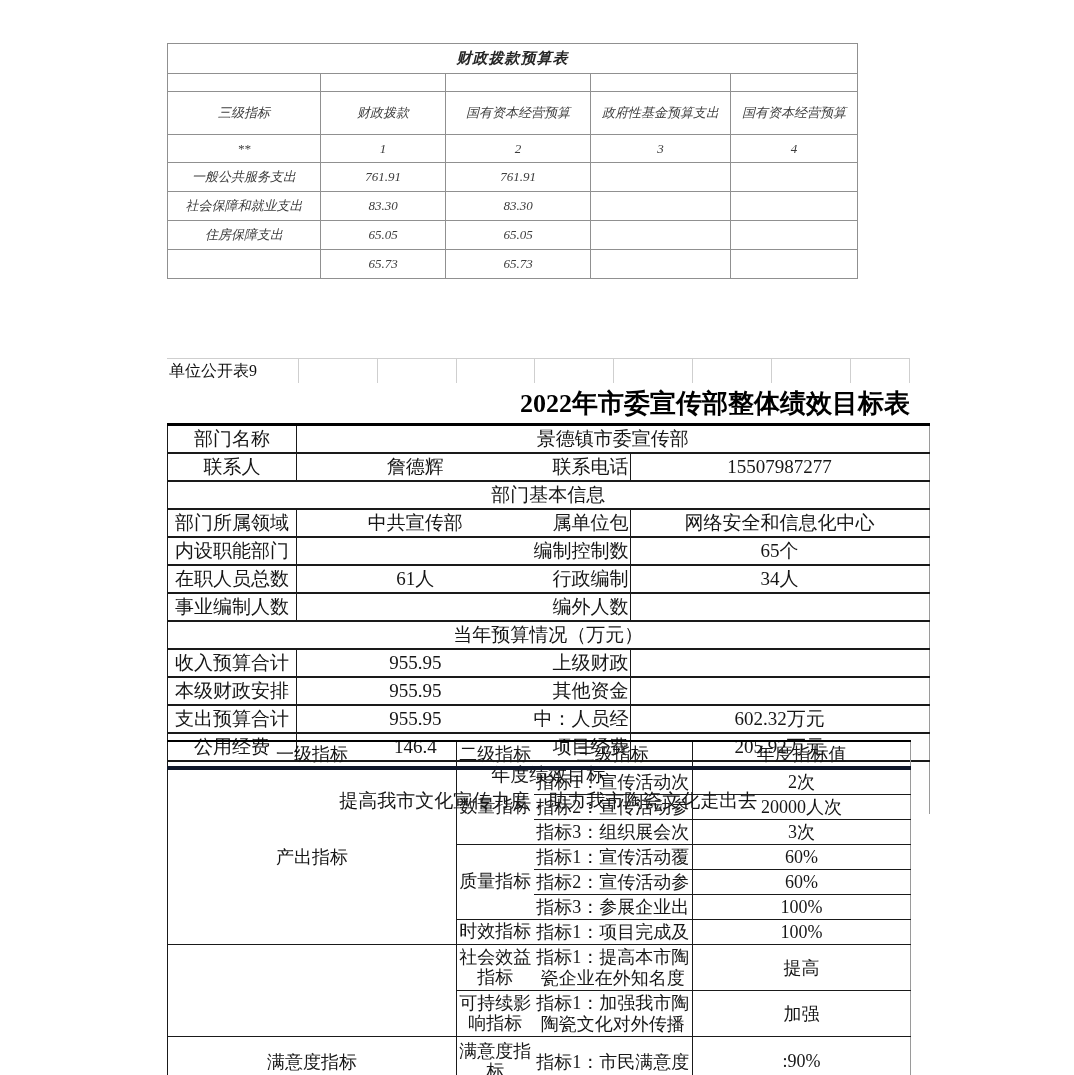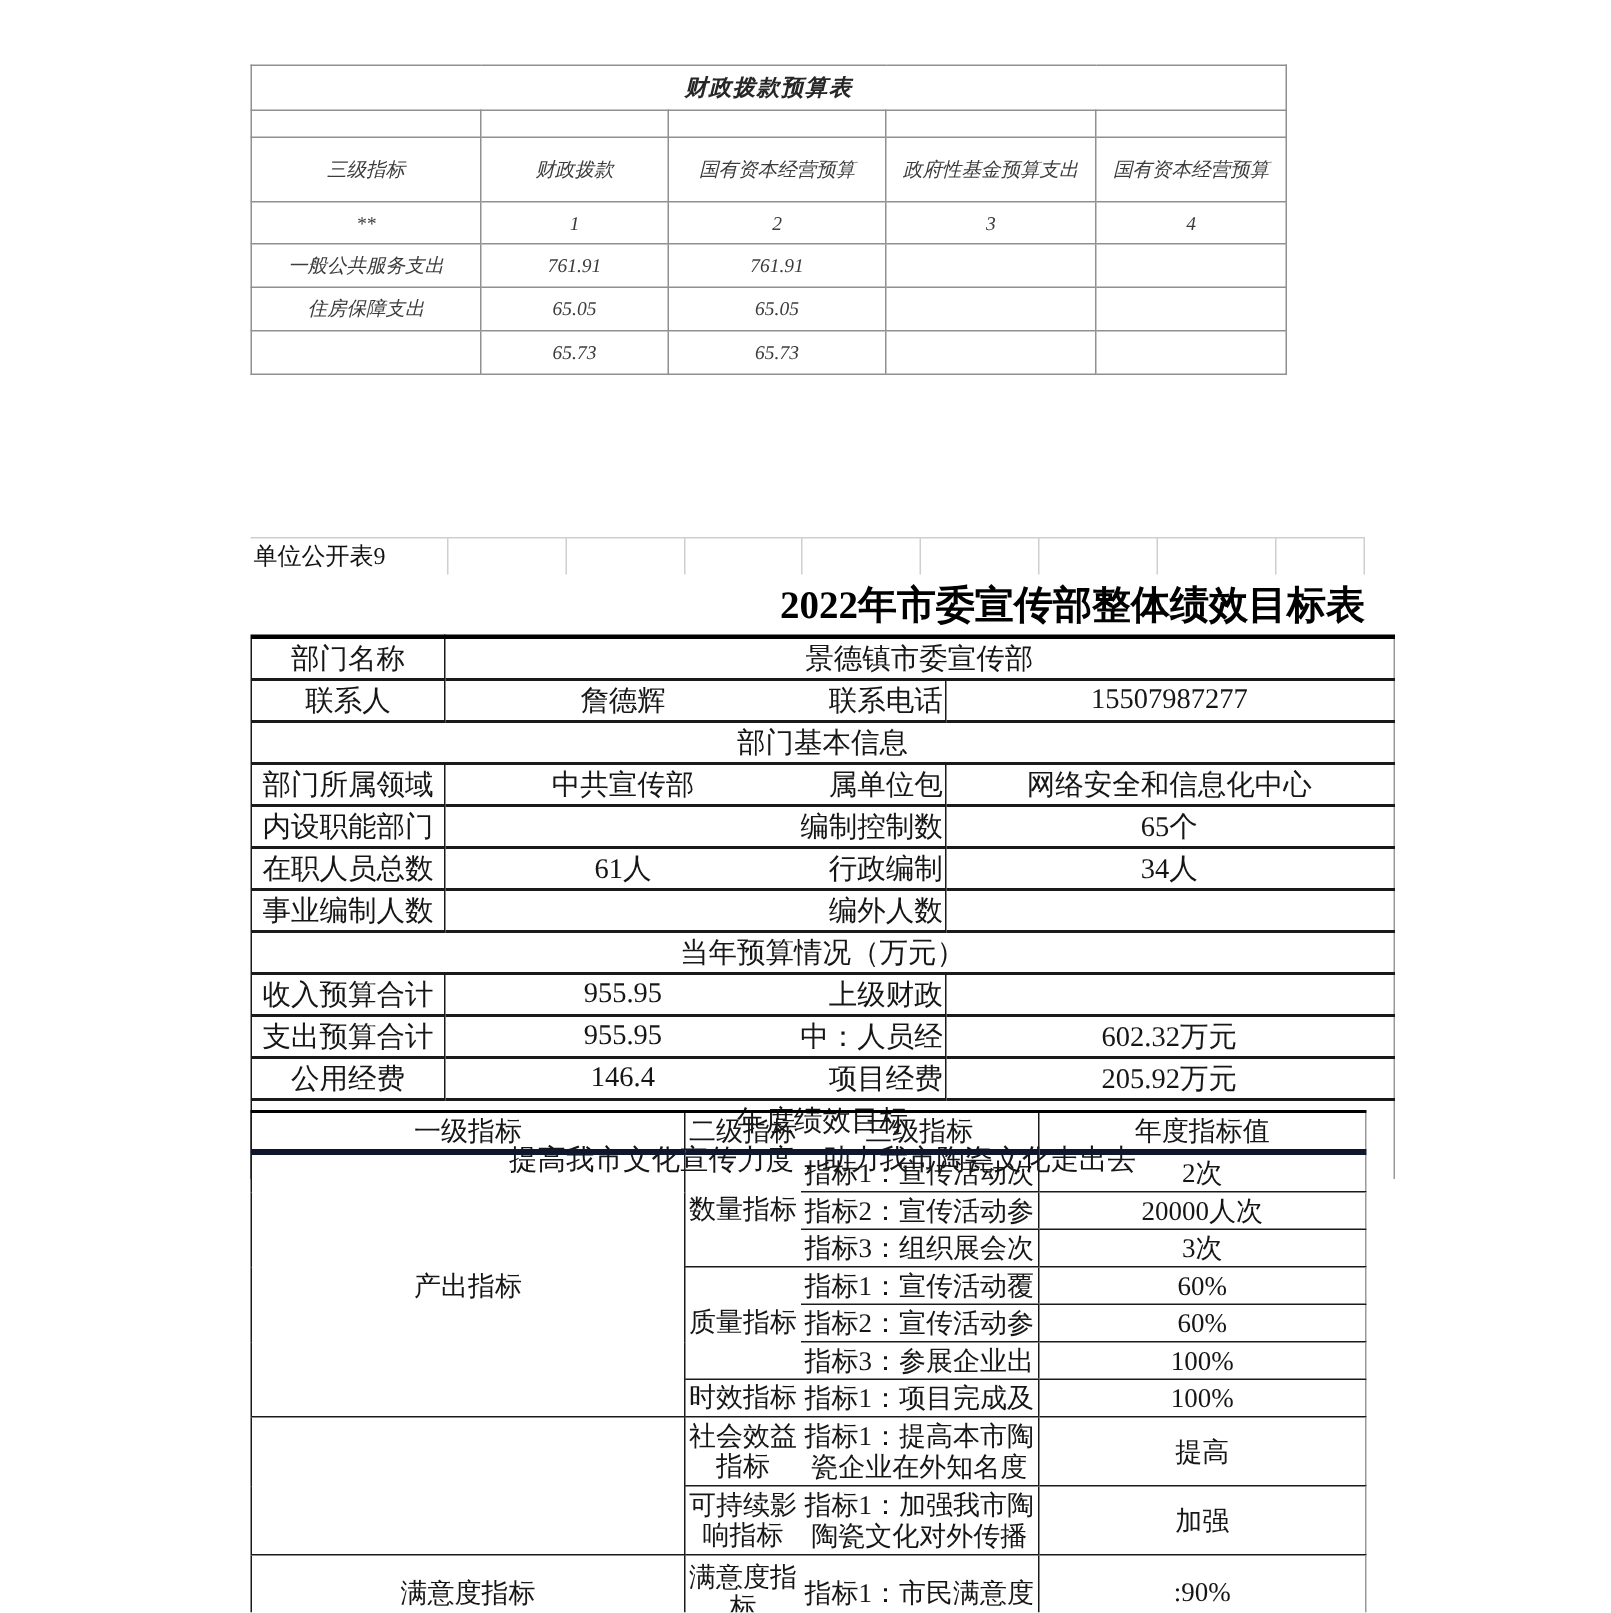--- a/index.html
+++ b/index.html
@@ -87,20 +87,27 @@
       <td>4</td>
     </tr>
     <tr style="height:29px">
       <td>一般公共服务支出</td>
       <td>761.91</td>
       <td>761.91</td>
       <td></td>
       <td></td>
     </tr>
     <tr style="height:29px">
+      <td>社会保障和就业支出</td>
+      <td>83.30</td>
+      <td>83.30</td>
+      <td></td>
+      <td></td>
+    </tr>
+    <tr style="height:29px">
       <td>住房保障支出</td>
       <td>65.05</td>
       <td>65.05</td>
       <td></td>
       <td></td>
     </tr>
     <tr style="height:29px">
       <td></td>
       <td>65.73</td>
       <td>65.73</td>
@@ -186,20 +193,28 @@
     </tr>
     <tr style="height:23px">
       <td class="a">收入预算合计</td>
       <td>955.95</td>
       <td class="c">
             <div class="clip-r">上级财政</div>
           </td>
       <td></td>
     </tr>
     <tr style="height:23px">
+      <td class="a">本级财政安排</td>
+      <td>955.95</td>
+      <td class="c">
+            <div class="clip-r">其他资金</div>
+          </td>
+      <td></td>
+    </tr>
+    <tr style="height:23px">
       <td class="a">支出预算合计</td>
       <td>955.95</td>
       <td class="c">
             <div class="clip-r">中：人员经</div>
           </td>
       <td>602.32万元</td>
     </tr>
     <tr style="height:23px">
       <td class="a">公用经费</td>
       <td>146.4</td>

